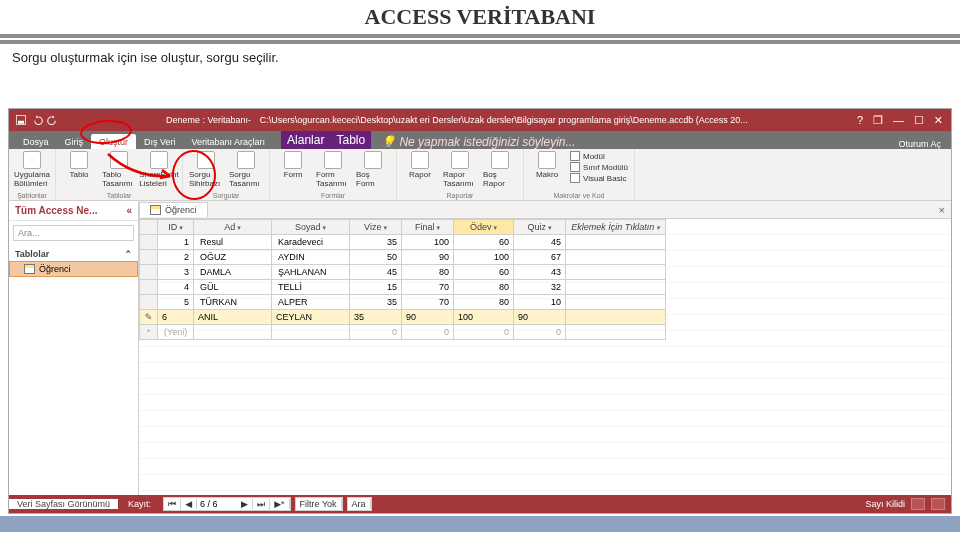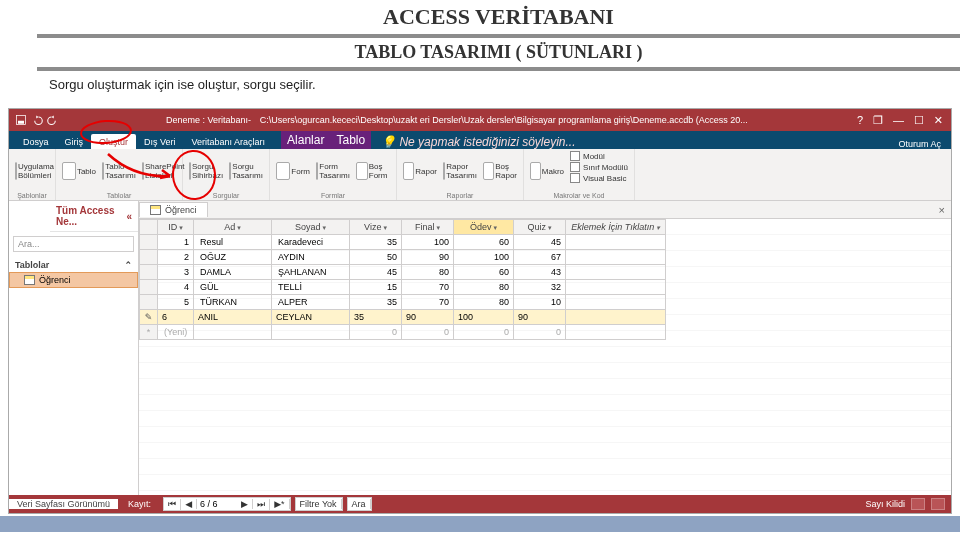--- a/index.html
+++ b/index.html
@@ -1,61 +1,61 @@
 <!DOCTYPE html>
 <html><head>
 <meta charset="utf-8">
 <style>
   * { box-sizing: border-box; margin: 0; padding: 0; font-family: 'Segoe UI', Tahoma, sans-serif; }
   body { background: #fff; width: 960px; height: 540px; overflow: hidden; font-size: 10px; }
-  .slide { width: 960px; height: 540px; position: relative; padding-left: 37px; }
+  .slide { width: 960px; height: 540px; position: relative; }
 
   .slide-title { text-align: center; font-size: 22px; font-weight: bold; font-family: Georgia, 'Times New Roman', serif; padding: 4px 0 2px; color: #333; }
   .hr-thick { height: 4px; background: #8c8c8c; margin: 2px 0; }
   .slide-subtitle { text-align: center; font-size: 18px; font-weight: bold; font-family: Georgia, serif; padding: 2px 0; color: #333; }
   .slide-caption { font-size: 13px; padding: 4px 12px; color: #222; }
   .bottom-bar { position: absolute; bottom: 8px; left: 0; right: 0; height: 16px; background: #8ea3c2; }
 
   .app-frame { position: absolute; top: 108px; left: 8px; right: 8px; bottom: 26px; border: 1px solid #aaa; background: #fff; display: flex; flex-direction: column; }
 
   .title-bar { height: 22px; background: #a4373a; display: flex; align-items: center; color: #fff; font-size: 9px; }
   .title-bar .qat { display: flex; align-items: center; gap: 4px; padding: 0 6px; }
   .title-bar .spacer { flex: 1; text-align: center; overflow: hidden; white-space: nowrap; }
   .title-bar .app-name { font-weight: 500; padding-right: 6px; }
   .title-bar .win-ctl { display: flex; gap: 10px; padding: 0 8px; font-size: 11px; }
   .qat-btn { width: 12px; height: 12px; display: inline-block; color: #fff; }
   .circle-red { position: absolute; border: 2px solid #e60000; border-radius: 50%; pointer-events: none; z-index: 50; }
   .circle1 { top: 120px; left: 80px; width: 52px; height: 24px; transform: rotate(-4deg); }
   .circle2 { top: 150px; left: 172px; width: 44px; height: 50px; transform: rotate(-4deg); }
   .arrow-red { position: absolute; top: 150px; left: 104px; z-index: 49; pointer-events: none; }
 
-  .ribbon-tabs { height: 18px; background: #0c4a6e; display: flex; align-items: flex-end; color: #fff; font-size: 9px; padding-left: 6px; gap: 0; }
+  .ribbon-tabs { height: 18px; background: #737373; display: flex; align-items: flex-end; color: #fff; font-size: 9px; padding-left: 6px; gap: 0; }
   .ribbon-tab { padding: 3px 8px 2px; cursor: pointer; }
   .ribbon-tab.active { background: #fff; color: #a4373a; border-radius: 2px 2px 0 0; }
   .ribbon-tab.contextual { background: #68217a; color: #fff; font-size: 12px; padding: 2px 6px; }
   .ribbon-tabs .search-box { margin-left: 10px; color: #f8d7d7; font-size: 12px; font-style: italic; }
   .ribbon-tabs .right { margin-left: auto; padding-right: 10px; }
 
   .ribbon-body { height: 52px; background: #f3f2f1; border-bottom: 1px solid #d0cece; display: flex; font-size: 8px; color: #333; }
   .rg { border-right: 1px solid #e1e0df; padding: 2px 6px 1px; display: flex; flex-direction: column; }
   .rg .btns { display: flex; gap: 6px; flex: 1; }
   .rg-label { font-size: 7px; color: #777; text-align: center; margin-top: 1px; }
-  .big-btn { display: flex; flex-direction: row; align-items: center; justify-content: flex-start; width: 34px; gap: 1px; cursor: pointer; }
+  .big-btn { display: flex; flex-direction: column; align-items: center; justify-content: flex-start; width: 34px; gap: 1px; cursor: pointer; }
   .big-btn .ic { width: 18px; height: 18px; background: #fff; border: 1px solid #aaa; border-radius: 2px; position: relative; }
   .ic-yellow { background: linear-gradient(#ffe680,#f6c92b); border-color: #d7a700; }
   .ic-blue { background: linear-gradient(#cde4f9,#6ea3d6); border-color: #4a80b8; }
   .ic-brown { background: linear-gradient(#decfb3,#b89965); border-color: #8f6f3a; }
   .ic-dark { background: #555; border-color: #333; }
   .small-list { display: flex; flex-direction: column; gap: 1px; }
   .small-list .row { display: flex; align-items: center; gap: 3px; white-space: nowrap; }
   .small-ic { width: 10px; height: 10px; border: 1px solid #888; background: #fff; }
 
   .body-area { flex: 1; display: flex; min-height: 0; }
   .nav-pane { width: 130px; border-right: 1px solid #d0cece; background: #fff; font-size: 9px; display: flex; flex-direction: column; }
-  .nav-head { padding: 4px 6px; font-weight: 600; font-size: 10px; color: #a4373a; display: flex; justify-content: space-between; align-items: center; border-bottom: 1px solid #e4e4e4; margin-left: 41px; }
+  .nav-head { padding: 4px 6px; font-weight: 600; font-size: 10px; color: #a4373a; display: flex; justify-content: space-between; align-items: center; border-bottom: 1px solid #e4e4e4; }
   .nav-search { margin: 4px; border: 1px solid #d0cece; padding: 2px 4px; color: #888; }
   .nav-group { padding: 4px 6px 2px; font-weight: 600; color: #444; }
   .nav-item { padding: 2px 6px 2px 14px; display: flex; align-items: center; gap: 4px; }
   .nav-item.active { background: #f4c7a3; border: 1px solid #e39a59; }
   .nav-ic-table { width: 11px; height: 10px; border: 1px solid #777; background: linear-gradient(to bottom,#ffe680 40%,#fff 40%); }
 
   .doc-area { flex: 1; display: flex; flex-direction: column; min-width: 0; }
   .doc-tabs { height: 18px; background: #f3f2f1; border-bottom: 1px solid #d0cece; display: flex; align-items: center; font-size: 9px; }
   .doc-tab { background: #fff; border: 1px solid #d0cece; border-bottom: none; padding: 2px 10px; display: flex; align-items: center; gap: 4px; color: #444; }
   .doc-close { margin-left: auto; padding: 0 6px; color: #666; cursor: pointer; font-size: 11px; }
@@ -83,21 +83,20 @@
   .status-right { margin-left: auto; display: flex; align-items: center; gap: 6px; padding-right: 6px; }
   .view-btn { width: 14px; height: 12px; border: 1px solid #fff4; background: #b95457; }
   .status-left-text { background: transparent; color: #fff; padding: 0 10px; }
 </style>
 </head>
 <body>
 
 <div class="slide">
   <div class="slide-title">ACCESS VERİTABANI</div>
   <div class="hr-thick"></div>
-  <div class="slide-subtitle">TABLO TASARIMI ( SÜTUNLARI )</div>
   <div class="hr-thick"></div>
   <div class="slide-caption">Sorgu oluşturmak için ise oluştur, sorgu seçilir.</div>
 
   <div class="circle-red circle1"></div>
   <div class="circle-red circle2"></div>
   <svg class="arrow-red" width="80" height="32">
     <path d="M4 4 Q 30 28 66 26" stroke="#e60000" stroke-width="2.5" fill="none"></path>
     <path d="M66 26 l-8 -6 m8 6 l-10 2" stroke="#e60000" stroke-width="2.5" fill="none"></path>
   </svg>
 

